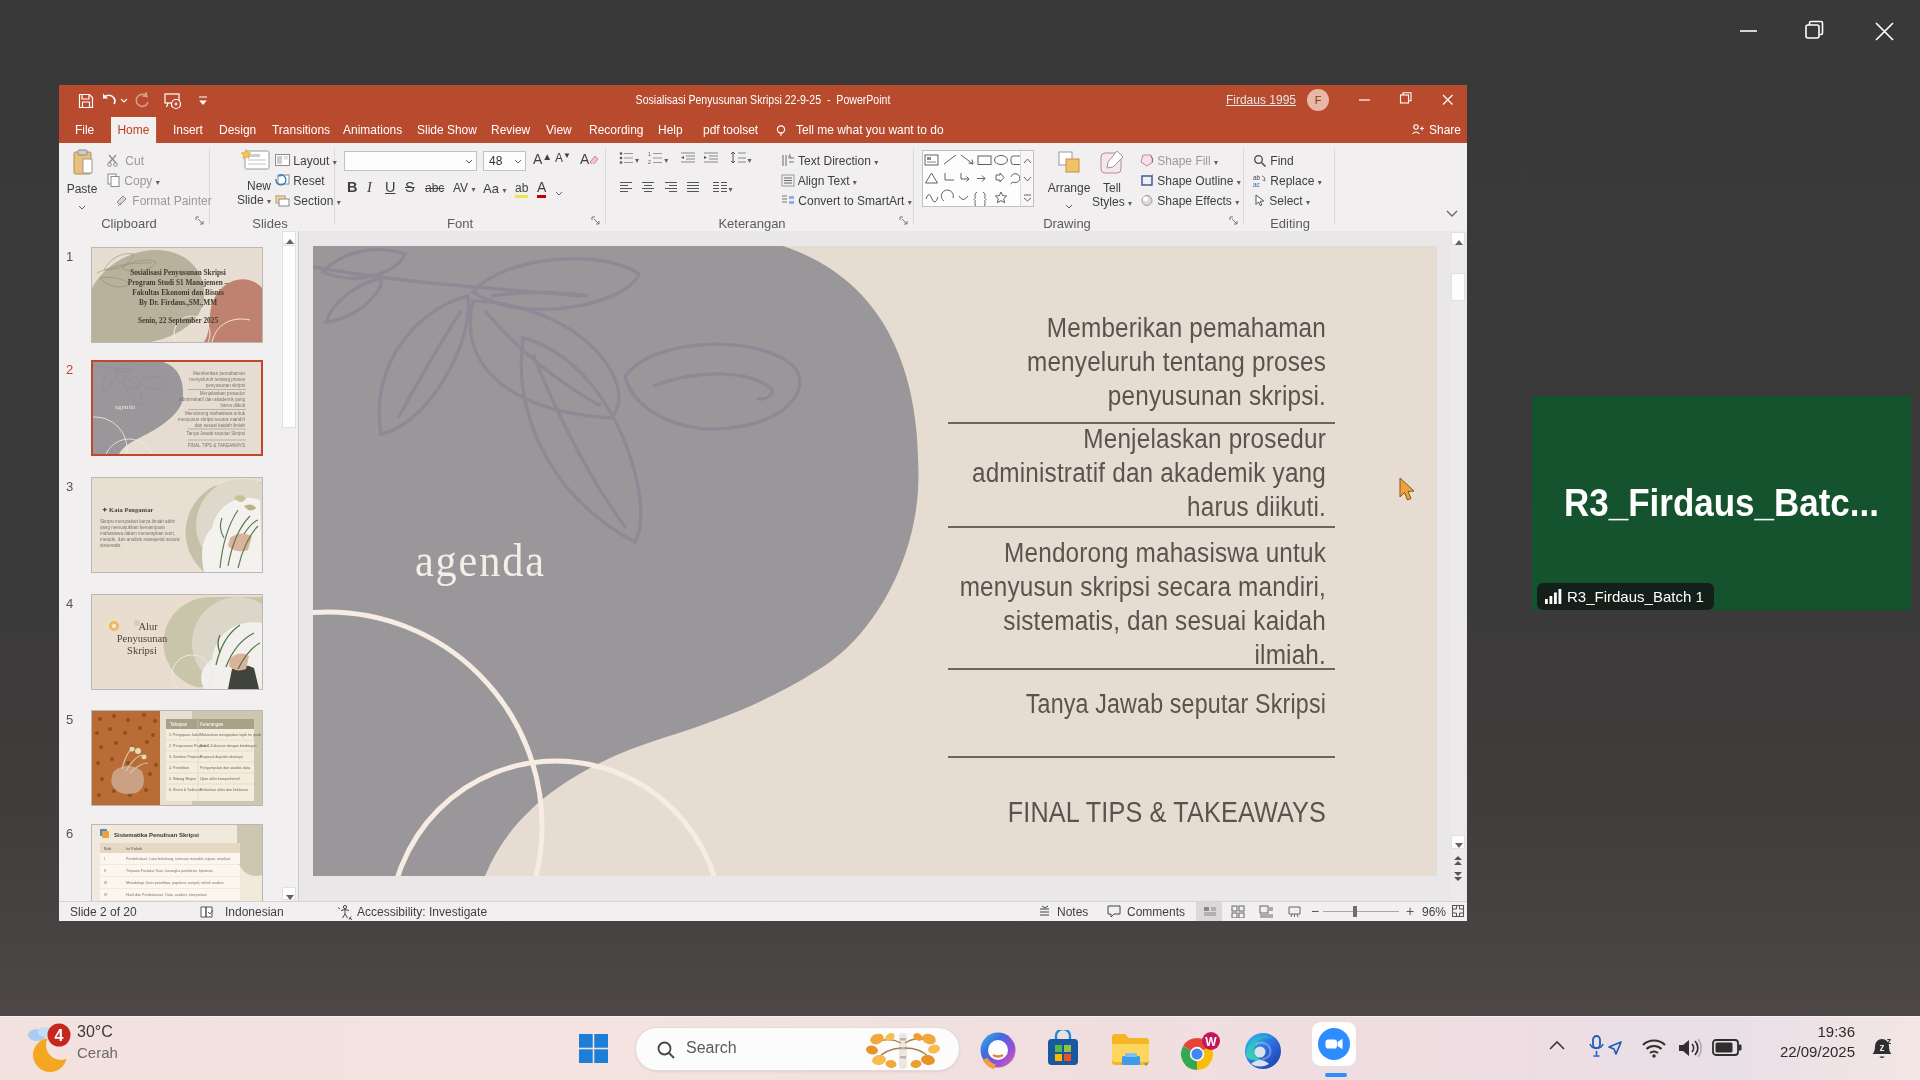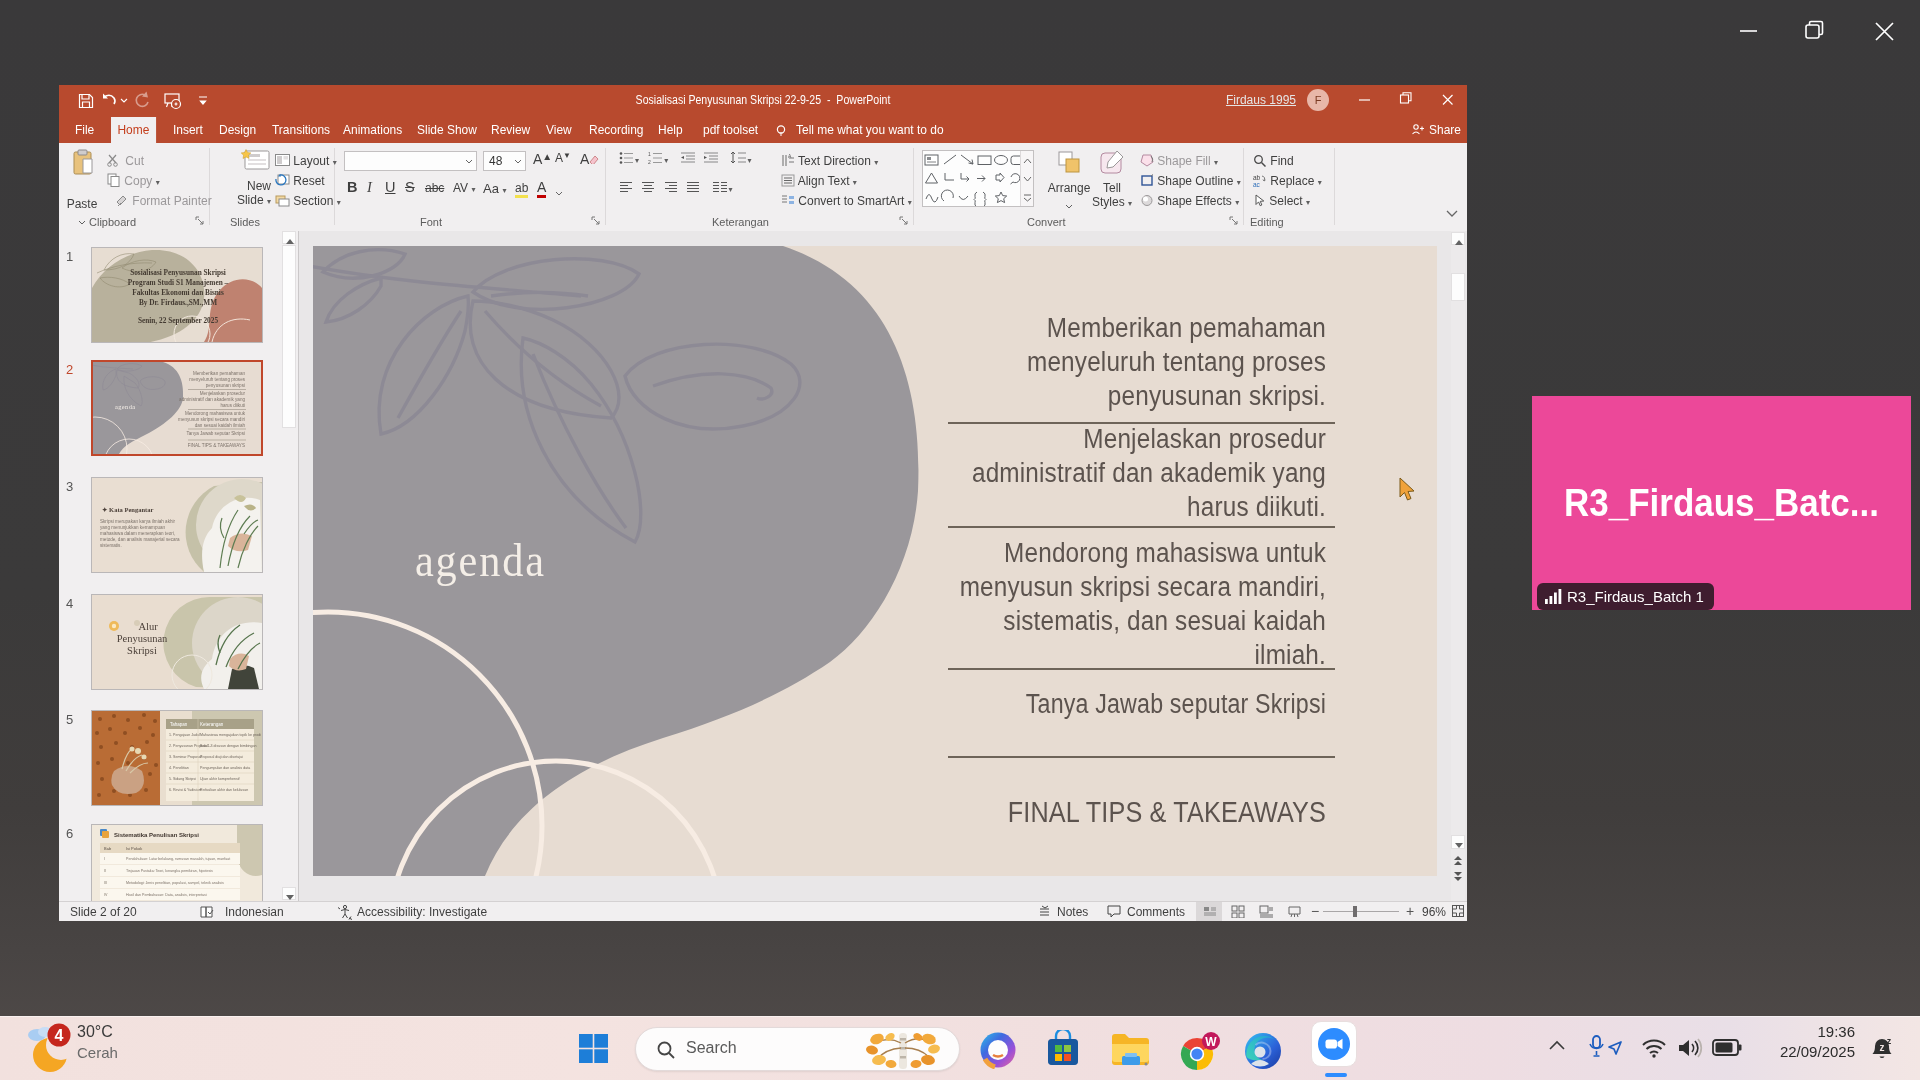--- a/index.html
+++ b/index.html
@@ -1,21 +1,21 @@
 <!DOCTYPE html>
 <html><head>
 <meta charset="utf-8">
 <style>
 * { margin:0; padding:0; box-sizing:border-box; }
 html,body { width:1920px; height:1080px; overflow:hidden; font-family:"Liberation Sans", sans-serif; }
 body { background: linear-gradient(180deg, #3a393a 0%, #3b3a3a 55%, #403d3c 75%, #484443 88%, #524c4a 100%); position:relative; }
 .abs { position:absolute; }
 
 
-#ztile { position:absolute; left:1532px; top:396px; width:379px; height:214px; background:#ec4899; }
+#ztile { position:absolute; left:1532px; top:396px; width:379px; height:214px; background:#14532d; }
 #ztile .zname { position:absolute; left:0; right:0; top:86px; text-align:center; color:#fff; font-size:38px; font-weight:bold; transform:scaleX(0.92); }
 #ztile .zlabel { position:absolute; left:5px; bottom:0px; height:27px; background:rgba(20,19,20,.8); border-radius:6px; color:#fff; font-size:15px; line-height:27px; padding:0 10px 0 30px; }
 
 
 #taskbar { position:absolute; left:0; top:1016px; width:1920px; height:64px; background:linear-gradient(90deg,#f2e1de 0%, #f4e3e0 30%, #f1dfdf 55%, #eedde2 78%, #e9dfe7 90%, #f3e6e4 100%); border-top:1px solid rgba(255,255,255,.5); }
 #taskbar .ticon { position:absolute; }
 
 
 #ppt { position:absolute; left:59px; top:85px; width:1408px; height:836px; background:#f1eff0; }
 #titlebar { position:absolute; left:0; top:0; width:100%; height:30px; background:#b84a2e; color:#fff; }
@@ -29,21 +29,21 @@
 #titlebar .qat { position:absolute; top:0; height:30px; }
 #titlebar .title { position:absolute; top:0; left:500px; width:420px; height:30px; line-height:30px; text-align:center; font-size:12px; color:#fff; transform:scaleX(0.88); }
 #titlebar .account { position:absolute; right:171px; top:0; height:30px; line-height:30px; font-size:12px; color:#e5e5e5;text-decoration:underline; }
 .avatar { position:absolute; right:138px; top:4px; width:22px; height:22px; border-radius:50%; background:#e8b7a8; color:#7b3a22; font-size:11px; text-align:center; line-height:22px; }
 
 
 .tab { position:absolute; top:2px; height:26px; line-height:26px; color:#fff; font-size:13px; transform:scaleX(0.92); transform-origin:0 50%; }
 .tab.active { background:#f1eff0; color:#c43e1c; top:2px; height:26px; padding:0 7px; }
 
 
-.riblabel { position:absolute; top:73px; font-size:11px; color:#5c5c5c; text-align:left; }
+.riblabel { position:absolute; top:73px; font-size:13px; color:#5c5c5c; text-align:center; }
 .ribsep { position:absolute; top:5px; height:77px; width:1px; background:#dcd9da; }
 .launcher { position:absolute; top:73px; width:10px; height:10px; }
 .rbtxt { font-size:12px; color:#3f3f3f; }
 .gray { color:#9b989a; }
 .dd { font-size:8px; color:#5f5f5f; }
 
 
 .rrow { position:absolute; height:21px; line-height:21px; font-size:12px; color:#3f3f3f; }
 
 
@@ -150,21 +150,21 @@
     <div class="ribsep" style="left:150px"></div>
     <div class="ribsep" style="left:275px"></div>
     <div class="ribsep" style="left:546px"></div>
     <div class="ribsep" style="left:854px"></div>
     <div class="ribsep" style="left:1184px"></div>
     <div class="ribsep" style="left:1275px"></div>
     <div class="riblabel" style="left:30px;width:80px">Clipboard</div>
     <div class="riblabel" style="left:171px;width:80px">Slides</div>
     <div class="riblabel" style="left:361px;width:80px">Font</div>
     <div class="riblabel" style="left:653px;width:80px">Keterangan</div>
-    <div class="riblabel" style="left:968px;width:80px">Convert</div>
+    <div class="riblabel" style="left:968px;width:80px">Drawing</div>
     <div class="riblabel" style="left:1191px;width:80px">Editing</div>
 
     <svg class="launcher" style="left:136px" width="10" height="10">
         <path d="M1,1 h3 M1,1 v3 M3,3 l4,4 M8,5 v3 h-3 M8,8 l-1.5,-1.5" stroke="#777" stroke-width="1" fill="none"></path>
       </svg>
     <svg class="launcher" style="left:532px" width="10" height="10">
         <path d="M1,1 h3 M1,1 v3 M3,3 l4,4 M8,5 v3 h-3 M8,8 l-1.5,-1.5" stroke="#777" stroke-width="1" fill="none"></path>
       </svg>
     <svg class="launcher" style="left:840px" width="10" height="10">
         <path d="M1,1 h3 M1,1 v3 M3,3 l4,4 M8,5 v3 h-3 M8,8 l-1.5,-1.5" stroke="#777" stroke-width="1" fill="none"></path>
@@ -176,21 +176,21 @@
     <svg class="abs" style="left:1386px;top:66px" width="14" height="10">
         <path d="M2,2 l5,5 l5,-5" stroke="#666" stroke-width="1.3" fill="none"></path>
       </svg>
 
     <div class="abs" style="left:7px;top:6px;width:32px;height:70px;text-align:center">
       <svg width="26" height="28" viewBox="0 0 26 28" style="margin-left:3px">
         <rect x="3" y="3" width="17" height="22" rx="1.5" fill="#e8c27d" stroke="#ab8d55" stroke-width="1"></rect>
         <rect x="7" y="1" width="9" height="5" rx="1" fill="#cfcccd" stroke="#8d8a8b" stroke-width="1"></rect>
         <path d="M12 10 h9 v14 h-9 z" fill="#fff" stroke="#9b9899" stroke-width="1"></path>
       </svg>
-      <div class="rbtxt" style="margin-top:16px">Paste</div>
+      <div class="rbtxt" style="margin-top:1px">Paste</div>
       <svg width="8" height="5" style="margin-top:1px">
           <path d="M1,1 l3,3 l3,-3" stroke="#5f5f5f" stroke-width="1" fill="none"></path>
         </svg>
     </div>
     <div class="rrow" style="left:48px;top:8px;width:100px">
       <svg width="15" height="13" viewBox="0 0 15 13" style="vertical-align:-2px">
           <path d="M2,1 l7,8 M9,1 l-7,8" stroke="#8a8a8a" stroke-width="1.2" fill="none"></path>
           <circle cx="2.5" cy="10.5" r="1.8" fill="none" stroke="#8a8a8a"></circle>
           <circle cx="8.5" cy="10.5" r="1.8" fill="none" stroke="#8a8a8a"></circle>
         </svg>

